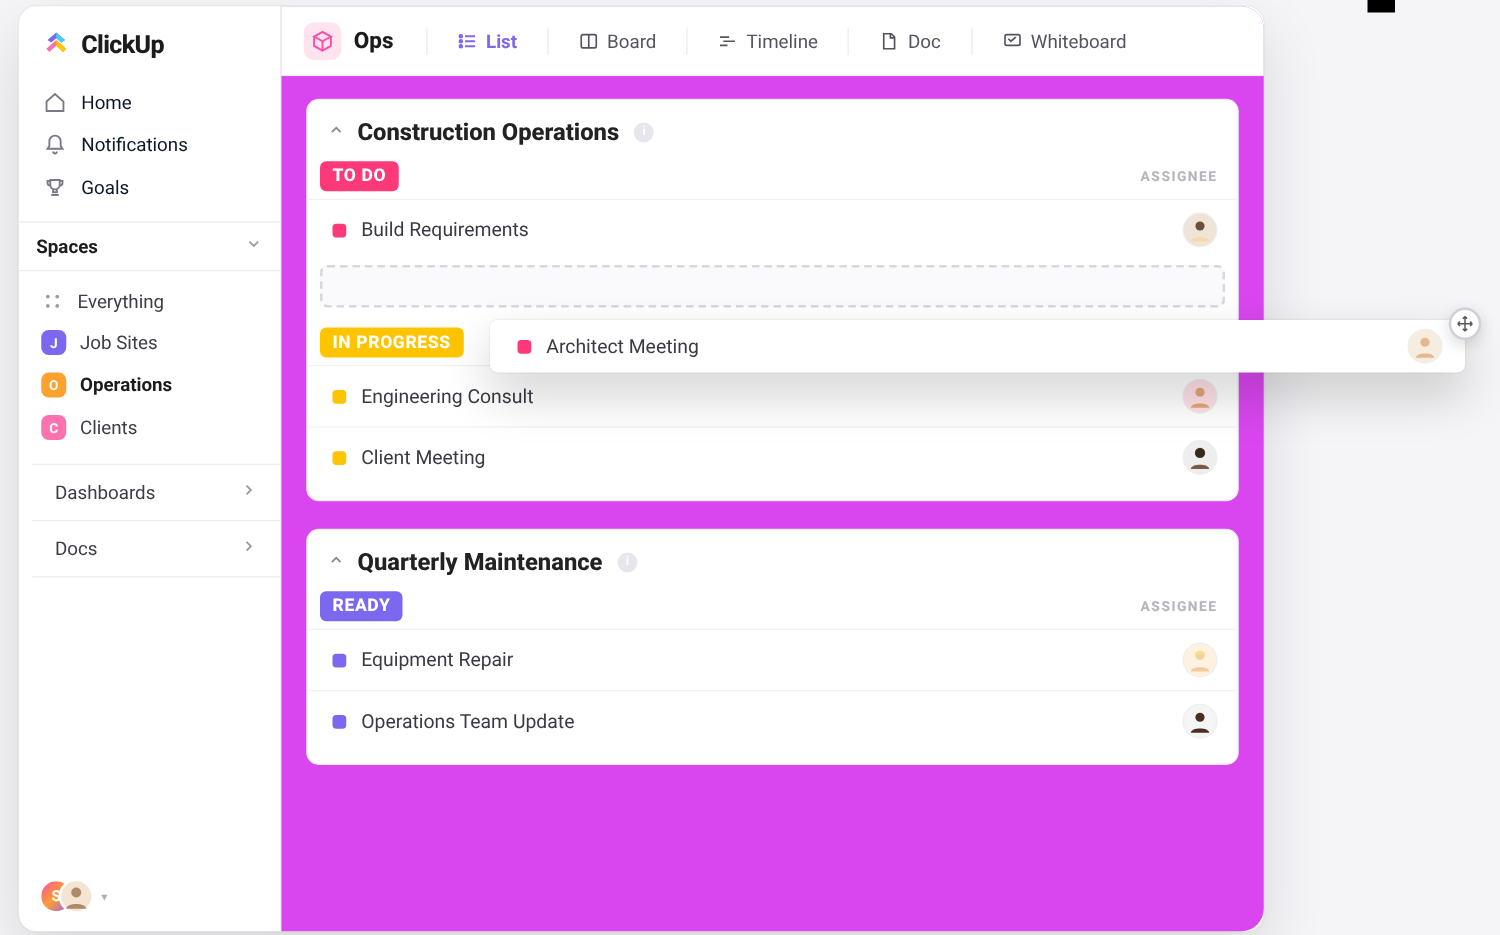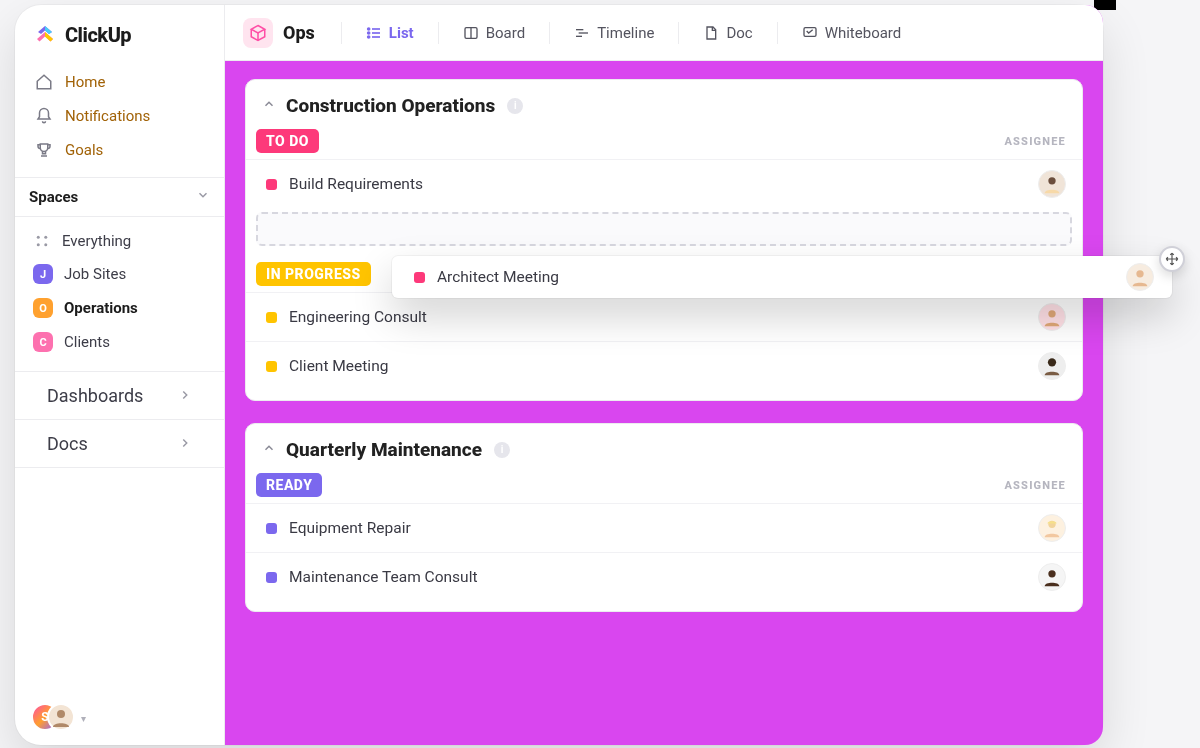--- a/index.html
+++ b/index.html
@@ -7,23 +7,23 @@
     font-family: -apple-system, BlinkMacSystemFont, "Segoe UI", Roboto, Helvetica, Arial, sans-serif;
     background: #f5f5f7;
     width: 1200px;
     height: 748px;
     overflow: hidden;
     position: relative;
   }
   .app-window {
     position: absolute;
     top: 5px; left: 15px;
-    width: 1088px; height: 740px;
+    width: 996px; height: 740px;
     background: #fff;
-    border-radius: 26px;
+    border-radius: 14px;
     box-shadow: 0 20px 50px rgba(0,0,0,0.12), 0 0 0 1px rgba(0,0,0,0.03);
     display: flex;
     overflow: visible;
   }
   
   .sidebar {
     width: 210px;
     border-right: 1px solid #ececef;
     display: flex;
     flex-direction: column;
@@ -43,21 +43,21 @@
     font-size: 20px;
     color: #1c1c1c;
     letter-spacing: -0.5px;
   }
   .nav-primary { padding: 4px 8px 10px 8px; }
   .nav-item {
     display: flex; align-items: center;
     gap: 12px;
     padding: 8px 12px;
     border-radius: 6px;
-    color: #a16207;
+    color: #0f172a;
     font-size: 15px;
     cursor: pointer;
   }
   .nav-icon { width: 18px; height: 18px; display:flex; align-items:center; justify-content:center; color:#7a7a86; }
   .section-header {
     display: flex; align-items: center; justify-content: space-between;
     padding: 10px 14px;
     border-top: 1px solid #ececef;
     border-bottom: 1px solid #ececef;
     font-weight: 700;
@@ -83,24 +83,25 @@
     display:flex; align-items:center; justify-content:center;
     font-size: 11px; font-weight:700; color:#fff;
   }
   .sb-purple { background:#7B68EE; }
   .sb-orange { background:#FFA12F; }
   .sb-pink   { background:#FD71AF; }
   .grid-dots { width:18px; height:18px; color:#9a9aa5; }
 
   .section-row {
     display:flex; align-items:center; justify-content:space-between;
-    padding: 13px 32px;
+    padding: 13px 18px;
     border-top: 1px solid #ececef;
-    font-size: 18px; color:#3d3d48;
+    font-size: 15px; color:#3d3d48;
     cursor:pointer;
+    margin-left:11px;
   }
 
   .user-corner {
     position:absolute; bottom:12px; left:16px;
     display:flex; align-items:center; gap:6px;
   }
   .avatar-stack { position:relative; width:44px; height:30px; }
   .avatar-s {
     position:absolute; top:0;
     width:28px; height:28px; border-radius:50%;
@@ -535,21 +536,21 @@
             <svg viewBox="0 0 24 24">
                 <circle cx="12" cy="8" r="4" fill="#f2d49a"></circle>
                 <path d="M4 22c0-5 16-5 16 0" fill="#f2c8a0"></path>
                 <path d="M7 7c0-3 10-3 10 0" fill="#f6e08a"></path>
               </svg>
           </span>
         </div>
         <div class="task-row">
           <div class="task-left">
             <span class="status-square sq-indigo"></span>
-            <span class="task-title">Maintenance Team Consult</span>
+            <span class="task-title">Operations Team Update</span>
           </div>
           <span class="assignee-avatar" style="background:#f5f5f5">
             <svg viewBox="0 0 24 24">
                 <circle cx="12" cy="8.5" r="4" fill="#4a2f1e"></circle>
                 <path d="M4 22c0-5 16-5 16 0" fill="#4a2f1e"></path>
               </svg>
           </span>
         </div>
         <div class="group-bottom-pad"></div>
       </section>

